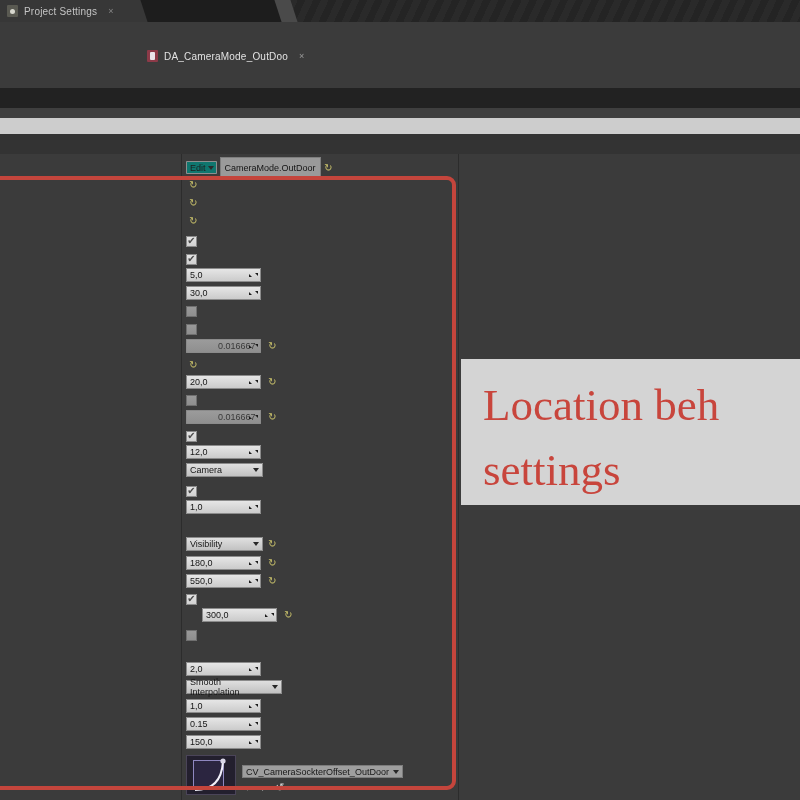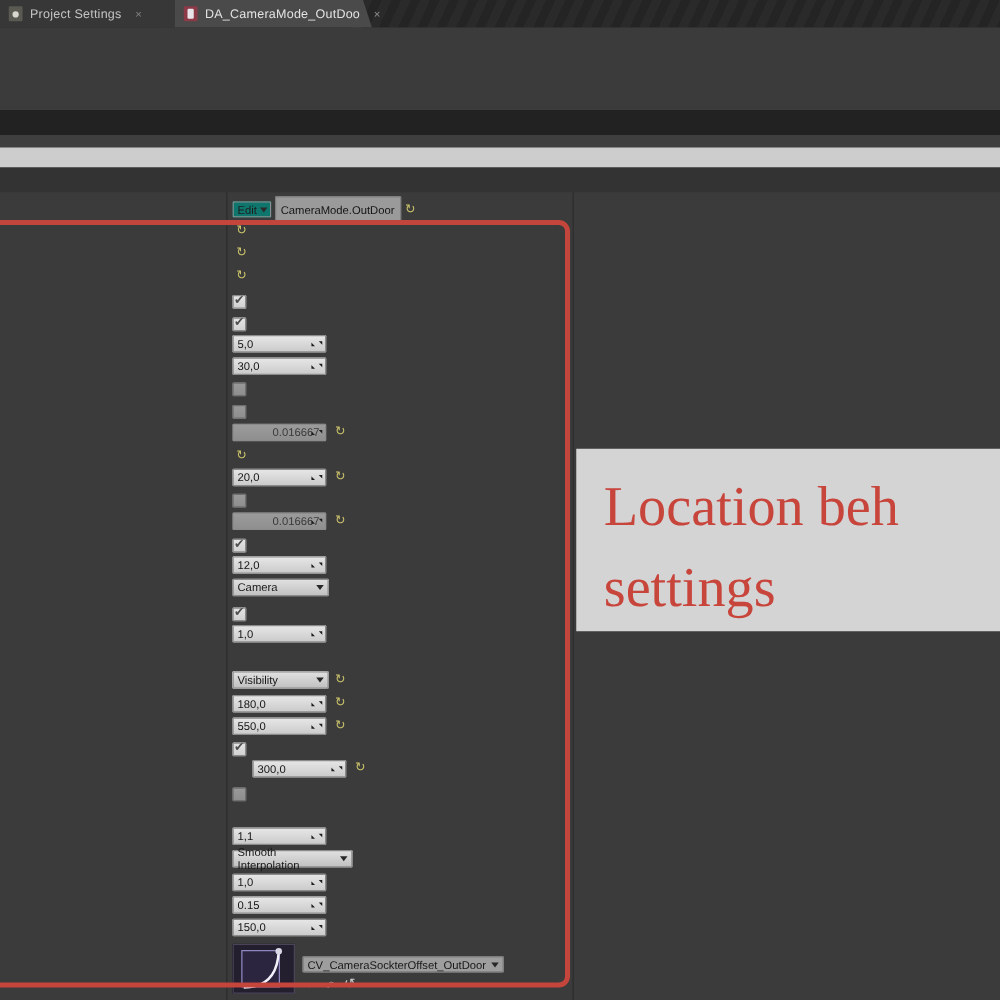--- a/index.html
+++ b/index.html
@@ -23,21 +23,21 @@
   }
   .tab-inner{position:relative;z-index:1;display:flex;align-items:center;gap:6px;}
   .tab-ico{width:11px;height:12px;border-radius:1px;flex:none;position:relative;}
   .tab-ico.gear{background:#5a5a52;}
   .tab-ico.gear:after{content:"";position:absolute;left:3px;top:3.5px;width:5px;height:5px;border-radius:50%;background:#d8d8cf;}
   .tab-ico.asset{background:#8c3a48;}
   .tab-ico.asset:after{content:"";position:absolute;left:3px;top:2px;width:5px;height:8px;background:#e9e4ea;border-radius:1px;}
   .tab-label{font-size:10px;letter-spacing:.2px;white-space:nowrap;}
   .tab-x{font-size:9px;margin-left:5px;opacity:.55;}
   .tab1{left:0;width:140px;background:#373737;color:#c4c4c4;}
-  .tab2{left:140px;width:150px;background:#4a4a4a;color:#e2e2e2;}
+  .tab2{left:140px;width:150px;background:#4a4a4a;color:#e2e2e2;margin-top:45px;}
   .tab-slant{position:absolute;top:0;width:16px;height:22px;}
   .slant1{left:128px;background:#373737;transform:skewX(18deg);}
   .slant2{left:278px;background:#4a4a4a;transform:skewX(18deg);}
 
   
   .band{position:absolute;left:0;width:800px;}
   .band-a{top:22px;height:66px;background:#3b3b3b;}
   .band-b{top:88px;height:20px;background:#222222;}
   .band-c{top:108px;height:10px;background:#3f3f3f;}
   .band-light{top:118px;height:16px;background:#cdcdcd;}
@@ -363,21 +363,21 @@
             </svg>
           </span>
         </div>
         <span class="reset-ico"></span>
       </div>
       <div class="prow" style="top: 452px;">
         <div class="cbx off"></div>
       </div>
       <div class="prow" style="top: 486px;">
         <div class="fld">
-          <span>1,1</span>
+          <span>2,0</span>
           <span class="spin">
             <svg width="9" height="8" viewBox="0 0 9 8">
               <path d="M0 6 L3 6 L0 3 Z" fill="#1b1b1b"></path>
               <path d="M9 2 L6 2 L9 5 Z" fill="#1b1b1b"></path>
             </svg>
           </span>
         </div>
       </div>
       <div class="prow" style="top: 504px;">
         <div class="sel wide">

